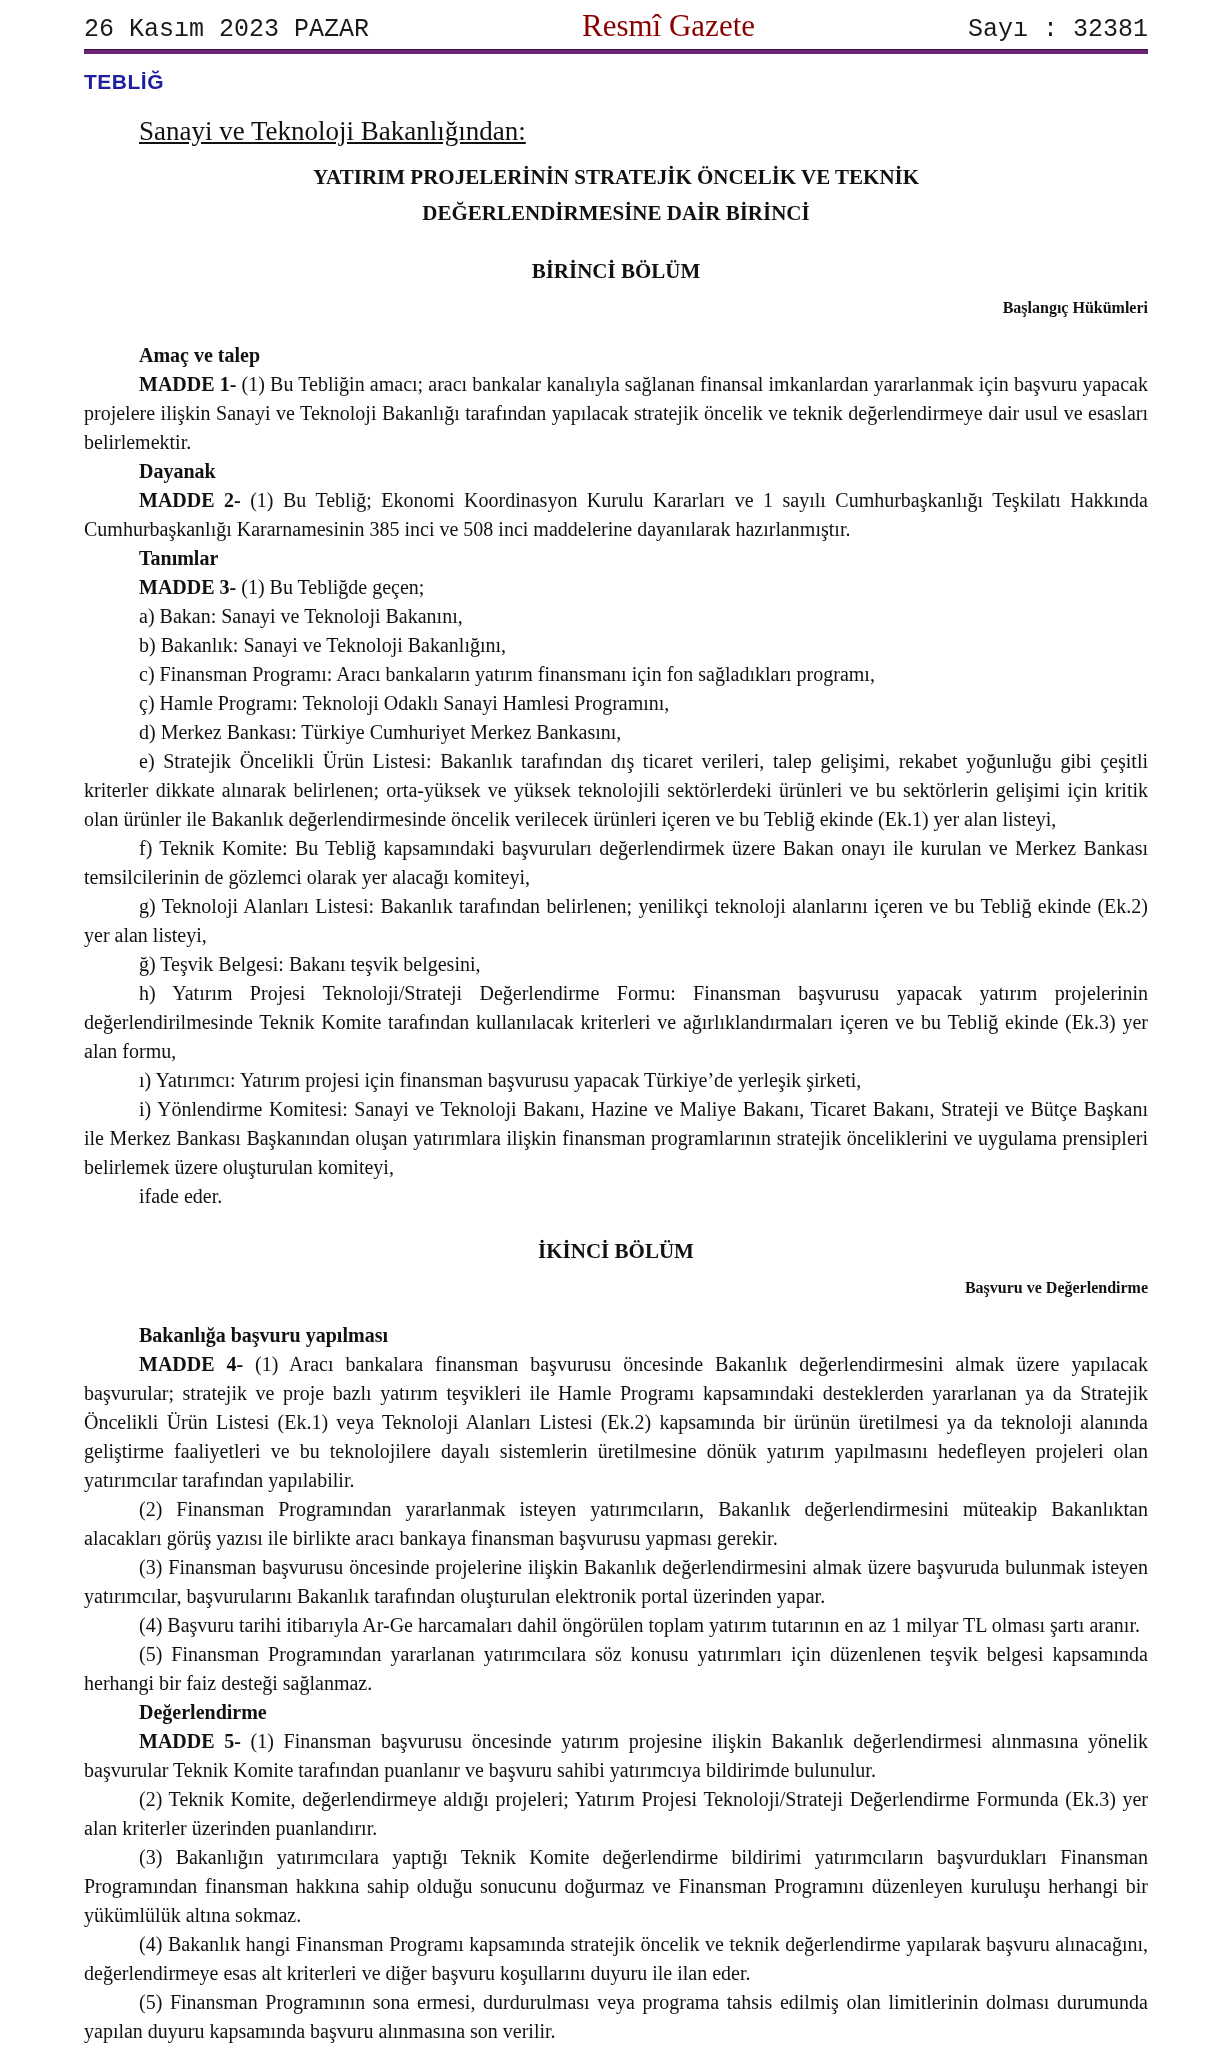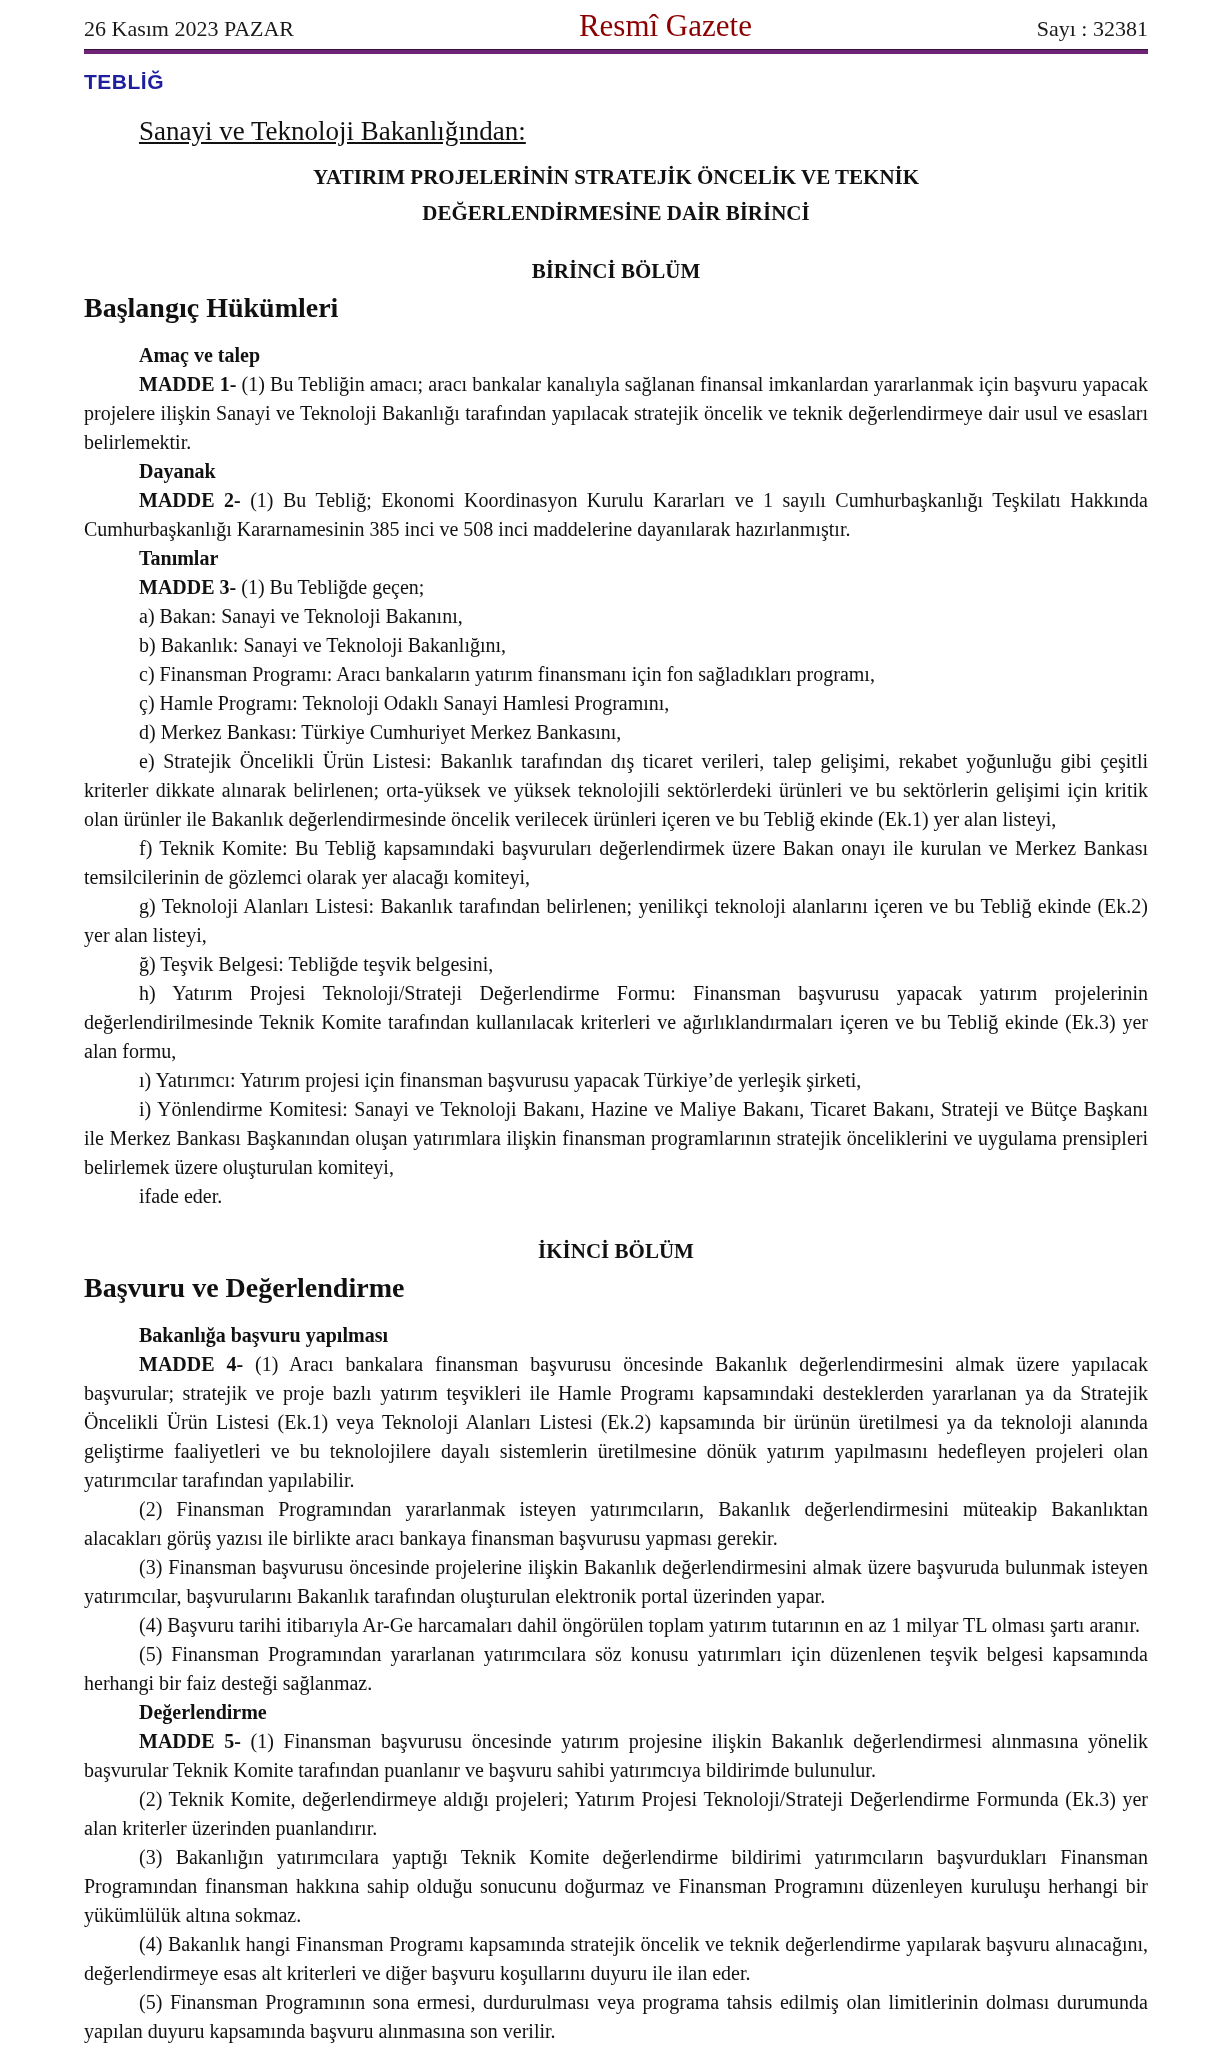--- a/index.html
+++ b/index.html
@@ -21,22 +21,22 @@
     padding:6px 80px 0 84px;
   }
   
   .masthead{
     display:flex;
     justify-content:space-between;
     align-items:baseline;
     padding-top:2px;
   }
   .masthead .mh-side{
-    font-family:Liberation Serif, serif;
-    font-size:22px;
+    font-family:Liberation Mono, monospace;
+    font-size:25px;
     color:#1a1a1a;
     white-space:nowrap;
   }
   .masthead h1{
     margin:0;
     font-family:"Liberation Serif", serif;
     font-size:31px;
     font-weight:normal;
     color:var(--masthead-red);
     white-space:nowrap;
@@ -73,23 +73,23 @@
   
   .cb{ 
     margin:26px 0 0 0;
     text-align:center;
     font-weight:bold;
     font-size:21px;
     line-height:29px;
   }
   .cs{ 
     margin:7px 0 19px 0;
-    text-align:left;
+    text-align:right;
     font-weight:bold;
-    font-size:28px;
+    font-size:16px;
     line-height:29px;
   }
   .h{ 
     margin:0;
     font-weight:bold;
     font-size:20px;
     line-height:29px;
     text-indent:55px;
   }
   .p{ 
@@ -136,21 +136,21 @@
   <p class="p"><b>MADDE 3-</b><span> (1) Bu Tebliğde geçen;</span></p>
 
   <p class="p">a) Bakan: Sanayi ve Teknoloji Bakanını,</p>
   <p class="p">b) Bakanlık: Sanayi ve Teknoloji Bakanlığını,</p>
   <p class="p">c) Finansman Programı: Aracı bankaların yatırım finansmanı için fon sağladıkları programı,</p>
   <p class="p">ç) Hamle Programı: Teknoloji Odaklı Sanayi Hamlesi Programını,</p>
   <p class="p">d) Merkez Bankası: Türkiye Cumhuriyet Merkez Bankasını,</p>
   <p class="p">e) Stratejik Öncelikli Ürün Listesi: Bakanlık tarafından dış ticaret verileri, talep gelişimi, rekabet yoğunluğu gibi çeşitli kriterler dikkate alınarak belirlenen; orta-yüksek ve yüksek teknolojili sektörlerdeki ürünleri ve bu sektörlerin gelişimi için kritik olan ürünler ile Bakanlık değerlendirmesinde öncelik verilecek ürünleri içeren ve bu Tebliğ ekinde (Ek.1) yer alan listeyi,</p>
   <p class="p">f) Teknik Komite: Bu Tebliğ kapsamındaki başvuruları değerlendirmek üzere Bakan onayı ile kurulan ve Merkez Bankası temsilcilerinin de gözlemci olarak yer alacağı komiteyi,</p>
   <p class="p">g) Teknoloji Alanları Listesi: Bakanlık tarafından belirlenen; yenilikçi teknoloji alanlarını içeren ve bu Tebliğ ekinde (Ek.2) yer alan listeyi,</p>
-  <p class="p">ğ) Teşvik Belgesi: Tebliğde teşvik belgesini,</p>
+  <p class="p">ğ) Teşvik Belgesi: Bakanı teşvik belgesini,</p>
   <p class="p">h) Yatırım Projesi Teknoloji/Strateji Değerlendirme Formu: Finansman başvurusu yapacak yatırım projelerinin değerlendirilmesinde Teknik Komite tarafından kullanılacak kriterleri ve ağırlıklandırmaları içeren ve bu Tebliğ ekinde (Ek.3) yer alan formu,</p>
   <p class="p">ı) Yatırımcı: Yatırım projesi için finansman başvurusu yapacak Türkiye’de yerleşik şirketi,</p>
   <p class="p">i) Yönlendirme Komitesi: Sanayi ve Teknoloji Bakanı, Hazine ve Maliye Bakanı, Ticaret Bakanı, Strateji ve Bütçe Başkanı ile Merkez Bankası Başkanından oluşan yatırımlara ilişkin finansman programlarının stratejik önceliklerini ve uygulama prensipleri belirlemek üzere oluşturulan komiteyi,</p>
   <p class="p">ifade eder.</p>
 
   <p class="cb">İKİNCİ BÖLÜM</p>
   <p class="cs">Başvuru ve Değerlendirme</p>
 
   <p class="h">Bakanlığa başvuru yapılması</p>
   <p class="p"><b>MADDE 4-</b><span> (1) Aracı bankalara finansman başvurusu öncesinde Bakanlık değerlendirmesini almak üzere yapılacak başvurular; stratejik ve proje bazlı yatırım teşvikleri ile Hamle Programı kapsamındaki desteklerden yararlanan ya da Stratejik Öncelikli Ürün Listesi (Ek.1) veya Teknoloji Alanları Listesi (Ek.2) kapsamında bir ürünün üretilmesi ya da teknoloji alanında geliştirme faaliyetleri ve bu teknolojilere dayalı sistemlerin üretilmesine dönük yatırım yapılmasını hedefleyen projeleri olan yatırımcılar tarafından yapılabilir.</span></p>

